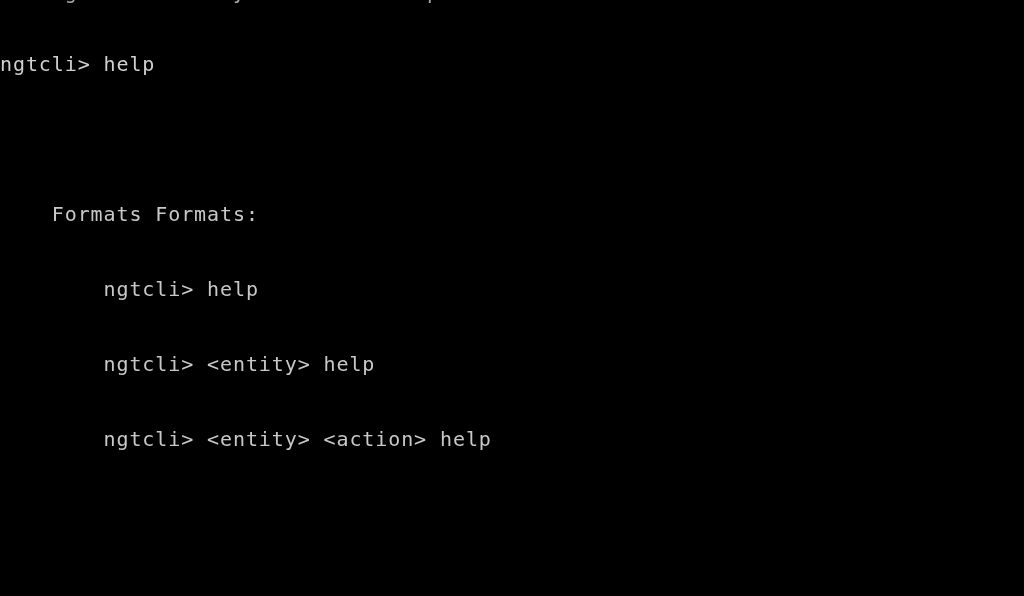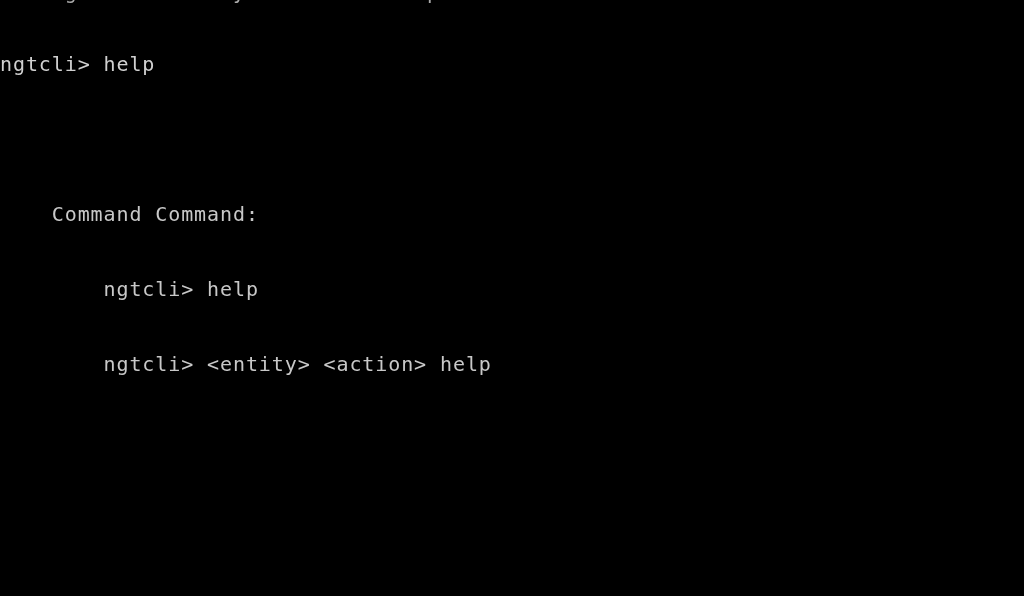--- a/index.html
+++ b/index.html
@@ -69,22 +69,23 @@
 </head>
 <body>
 
 <div id="terminal">
 
   <div id="scrollback-clip">    ngtcli&gt; &lt;entity&gt; &lt;action&gt; help</div>
 
   <div id="screen">
     <span class="line prompt-line">ngtcli&gt; help</span>
     <span class="line blank"></span>
-    <span class="line">    Command Command:</span>
+    <span class="line">    Formats Formats:</span>
     <span class="line">        ngtcli&gt; help</span>
+    <span class="line">        ngtcli&gt; &lt;entity&gt; help</span>
     <span class="line">        ngtcli&gt; &lt;entity&gt; &lt;action&gt; help</span>
     <span class="line blank"></span>
     
     
     
     
     
     
     
     

